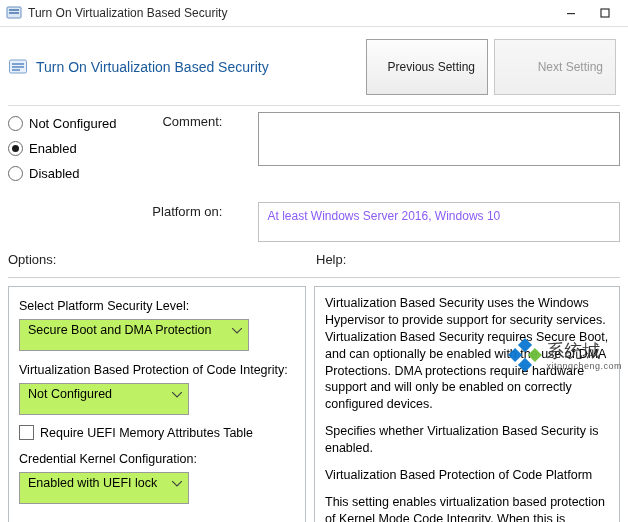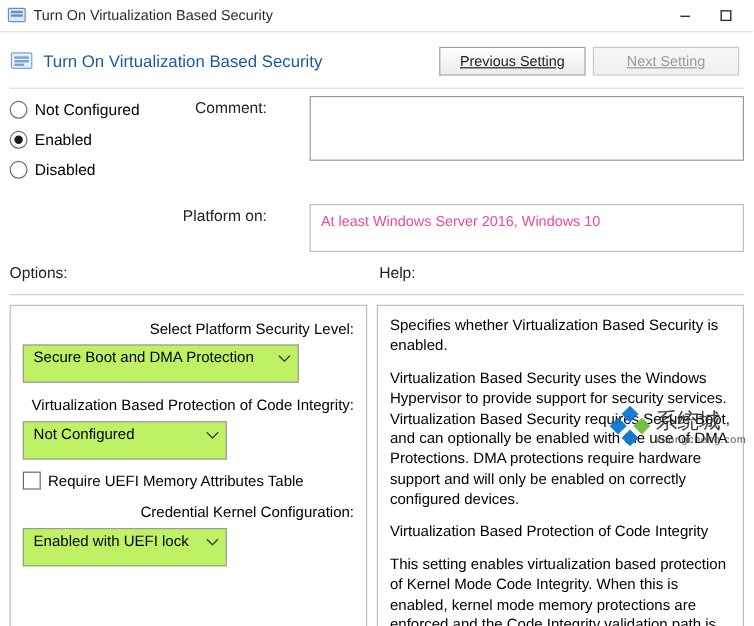--- a/index.html
+++ b/index.html
@@ -45,27 +45,26 @@
   .hdr-left { display: flex; align-items: center; gap: 8px; }
   .hdr-left .hdr-icon {
     width: 20px; height: 20px;
     display:inline-flex; align-items:center; justify-content:center;
   }
   .hdr-title { font-size: 14px; color: #1a5a9c; }
   .nav-btns { display: flex; gap: 6px; padding-right: 4px; }
   .btn {
     border: 1px solid #a0a0a0;
     background: linear-gradient(#fdfdfd,#ececec);
-    padding: 4px 12px;
+    padding: 20px 12px;
     font-size: 12px;
     color: #222;
     min-width: 96px;
-    text-align: center;
+    text-align: right;
     cursor: default;
-    text-decoration: underline;
   }
   .btn.disabled {
     color: #9a9a9a;
     border-color: #c8c8c8;
     background: linear-gradient(#f7f7f7,#efefef);
   }
   .divider { height: 1px; background: #dcdcdc; margin: 0 0 0 0; }
   
   .state-area {
     display: flex;
@@ -87,21 +86,21 @@
   .lbl { text-align: right; padding-top: 2px; font-size: 13px; color: #222; }
   .comment-box {
     border: 1px solid #9a9a9a;
     height: 52px;
     background: #fff;
   }
   .supported-box {
     border: 1px solid #c1c1c1;
     background: #fff;
     padding: 6px 8px 18px 8px;
-    color: #ec4899;
+    color: #8b5cf6;
   }
   
   .oh-row {
     display: flex;
     margin-top: 4px;
   }
   .oh-left {
     width: 300px;
     padding-right: 8px;
   }
@@ -115,21 +114,21 @@
     margin-top: 4px;
   }
   .panel {
     border: 1px solid #babfc4;
     background: #fff;
     padding: 8px 10px 10px 10px;
     box-sizing: border-box;
   }
   .panel.left { width: 298px; }
   .panel.right { flex: 1; line-height: 1.35; font-size: 12.5px; }
-  .opt-label { font-size: 12.5px; margin: 4px 0 6px 0; text-align: right; }
+  .opt-label { font-size: 12.5px; margin: 4px 0 6px 0; }
   .select {
     display: inline-flex; align-items: center; justify-content: space-between;
     border: 1px solid #9a9a9a;
     background: #bef264;
     padding: 3px 6px 13px 8px;
     font-size: 12.5px;
     min-width: 230px;
     box-sizing: border-box;
   }
   .select.narrow { min-width: 170px; }
@@ -273,23 +272,23 @@
         <span class="chev">
           <svg width="10" height="6" viewBox="0 0 10 6">
                 <path d="M0 0 L5 5 L10 0" fill="none" stroke="#444" stroke-width="1.2"></path>
               </svg>
         </span>
       </div>
 
     </div>
 
     <div class="panel right">
+      <p class="help-p">Virtualization Based Security uses the Windows Hypervisor to provide support for security services. Virtualization Based Security requires Secure Boot, and can optionally be enabled with the use of DMA Protections. DMA protections require hardware support and will only be enabled on correctly configured devices.</p>
       <p class="help-p">Specifies whether Virtualization Based Security is enabled.</p>
-      <p class="help-p">Virtualization Based Security uses the Windows Hypervisor to provide support for security services. Virtualization Based Security requires Secure Boot, and can optionally be enabled with the use of DMA Protections. DMA protections require hardware support and will only be enabled on correctly configured devices.</p>
-      <p class="help-p">Virtualization Based Protection of Code Integrity</p>
+      <p class="help-p">Virtualization Based Protection of Code Platform</p>
       <p class="help-p">This setting enables virtualization based protection of Kernel Mode Code Integrity. When this is enabled, kernel mode memory protections are enforced and the Code Integrity validation path is protected by the Virtualization Based Security feature.</p>
 
     </div>
   </div>
 
 </div>
 
 <div class="watermark">
   <svg width="34" height="34" viewBox="0 0 34 34">
     <g transform="translate(17,17) rotate(45)">

